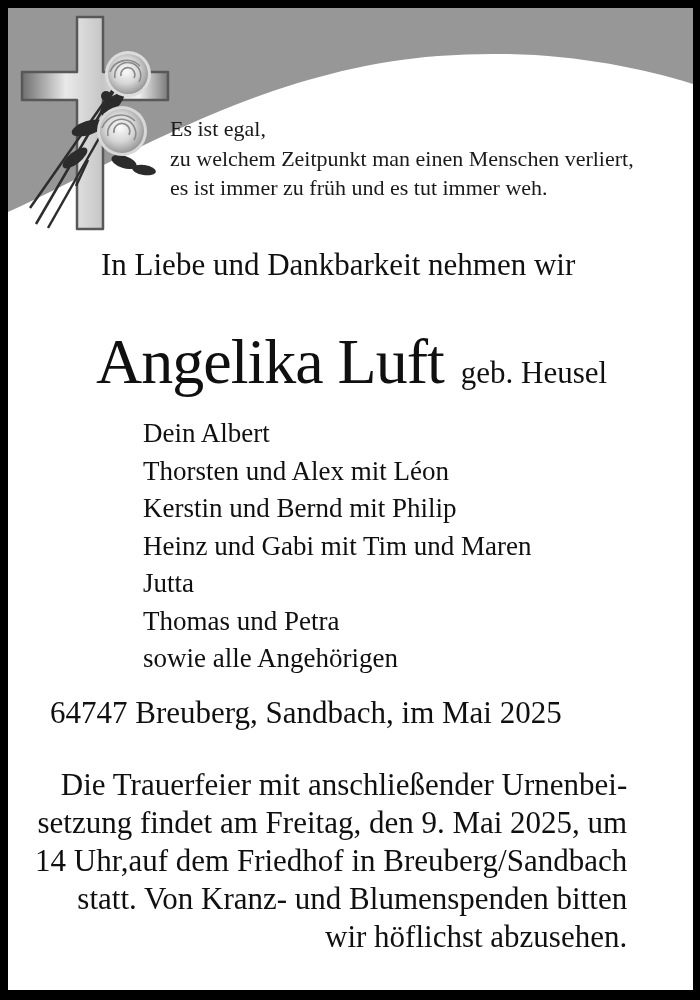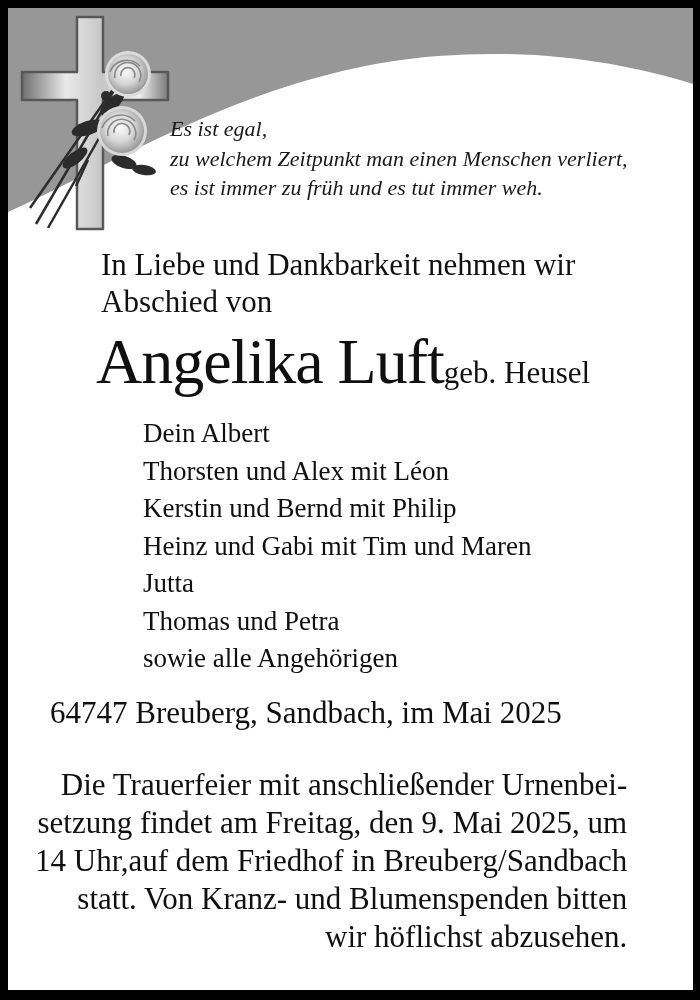--- a/index.html
+++ b/index.html
@@ -21,35 +21,34 @@
   
   .header{
     position:absolute;left:8px;top:8px;width:685px;height:216px;
     background:#979797;
   }
   .curve-svg{position:absolute;left:0;top:0;}
   .cross-art{position:absolute;left:10px;top:2px;}
 
   .quote{
     position:absolute;left:170px;top:114px;
-    font-style:italic;
     font-size:22px;line-height:29.5px;
     color:#1a1a1a;
     white-space:nowrap;
   }
 
   .intro{
     position:absolute;left:101px;top:246px;
     font-size:31px;line-height:37px;
     white-space:nowrap;
   }
 
   .name-row{
     position:absolute;left:96px;top:329px;
-    display:flex;align-items:baseline;
+    display:flex;align-items:baseline;gap:17px;
     white-space:nowrap;
   }
   .deceased-name{font-size:64px;line-height:66px;letter-spacing:-1px;}
   .maiden-name{font-size:31px;font-family:Liberation Serif, serif;}
 
   .mourners{
     position:absolute;left:143px;top:415px;
     font-size:27px;line-height:37.5px;
     white-space:nowrap;
   }
@@ -134,21 +133,20 @@
 
     <div class="quote" style="left:162px;top:106px;">
       <div>Es ist egal,</div>
       <div>zu welchem Zeitpunkt man einen Menschen verliert,</div>
       <div>es ist immer zu früh und es tut immer weh.</div>
     </div>
   </div>
 
   <div class="intro">
     <div>In Liebe und Dankbarkeit nehmen wir</div>
-    <div>Abschied von</div>
   </div>
 
   <div class="name-row">
     <span class="deceased-name">Angelika Luft</span>
     <span class="maiden-name">geb. Heusel</span>
   </div>
 
   <div class="mourners">
     <div>Dein Albert</div>
     <div>Thorsten und Alex mit Léon</div>

